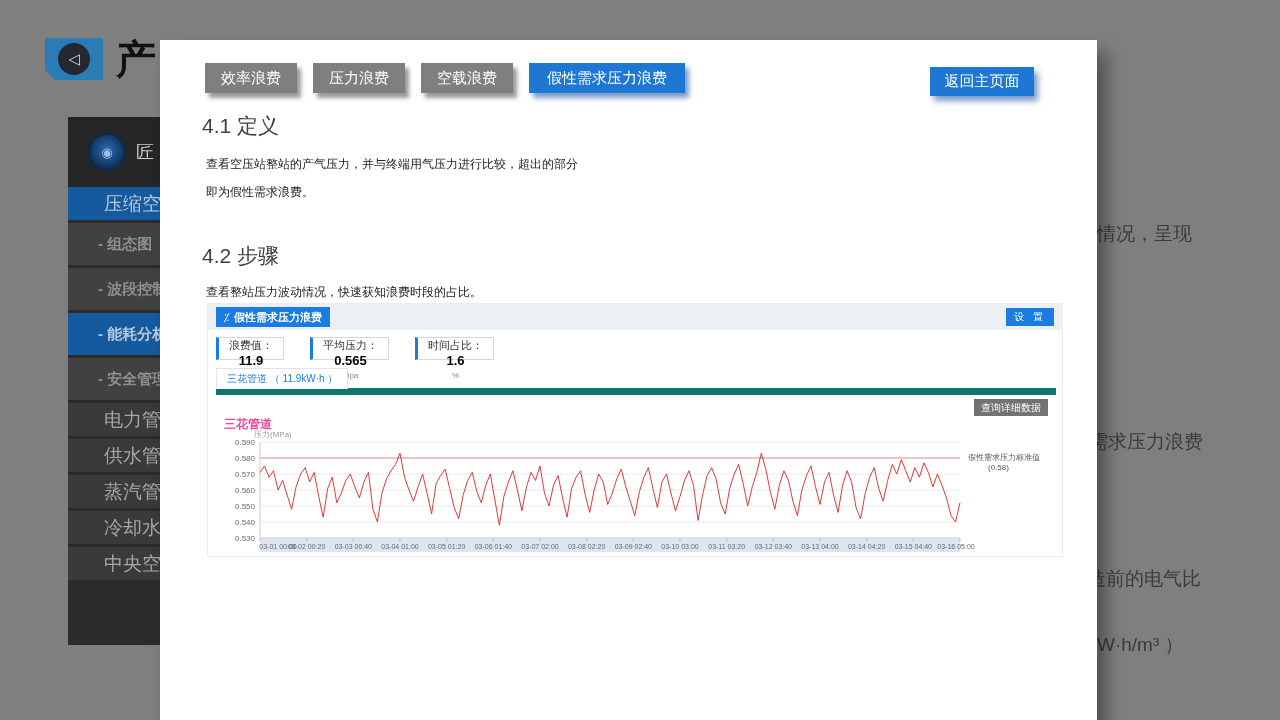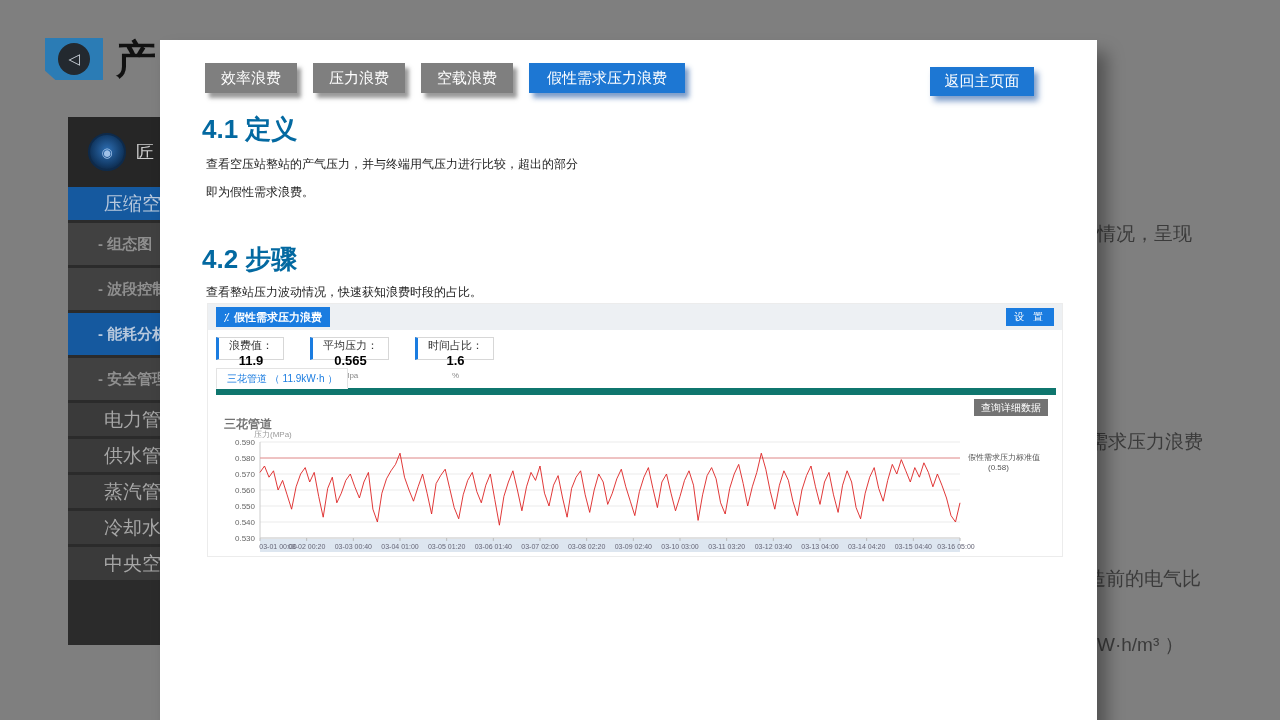--- a/index.html
+++ b/index.html
@@ -40,21 +40,21 @@
   
   .modal { position:absolute; left:160px; top:40px; width:937px; height:718px; background:#ffffff;
     box-shadow:10px 12px 16px rgba(0,0,0,0.35); z-index:5; }
   .tabs-row { position:absolute; left:45px; top:23px; display:flex; gap:16px; }
   .mtab { height:30px; padding:0 16px; background:#7f7f7f; color:#fff; font-size:15px;
     display:flex; align-items:center; box-shadow:4px 5px 4px rgba(70,70,70,0.55); cursor:pointer; }
   .mtab.active { background:#1d77d3; padding:0 18px; box-shadow:4px 5px 5px rgba(110,145,195,0.9); }
   .back-btn { position:absolute; left:770px; top:27px; width:104px; height:29px; background:#1d77d3;
     color:#fff; font-size:15px; display:flex; align-items:center; justify-content:center;
     box-shadow:4px 5px 6px rgba(110,145,195,0.9); cursor:pointer; }
-  .sec-head { position:absolute; left:42px; font-size:26px; font-weight:bold; color:#0369a1; }
+  .sec-head { position:absolute; left:42px; font-size:21px; font-weight:normal; color:#404040; }
   #sec1-head { top:72px; }  #sec2-head { top:202px; }
   .sec-body { position:absolute; left:46px; font-size:12px; color:#222; line-height:28px; }
   #sec1-body { top:110px; }  #sec2-body { top:238px; }
 
   
   .shot { position:absolute; left:47px; top:263px; width:856px; height:254px; background:#fff;
     border:1px solid #ececec; }
   .shot-head { height:26px; background:#edf0f3; position:relative; display:flex; align-items:center; }
   .shot-badge { margin-left:8px; height:20px; background:#1a7ce0; color:#fff; font-size:11px;
     font-weight:bold; display:flex; align-items:center; padding:0 8px; gap:5px; }
@@ -67,21 +67,21 @@
   .stat-label { font-size:11px; color:#333; }
   .stat-value { font-size:13px; font-weight:bold; color:#000; margin:0 2px; }
   .stat-unit { font-size:8px; color:#888; margin-top:3px; }
   .pipe-tabs { position:absolute; left:8px; top:64px; width:840px; border-bottom:7px solid #0f766e;
     display:flex; }
   .pipe-tab { height:21px; background:#fff; border:1px solid #e3e3e3; border-bottom:1px solid #fff;
     margin-bottom:-1px; padding:0 10px; font-size:10px; color:#1a7ce0; display:flex;
     align-items:center; cursor:pointer; }
   .query-btn { position:absolute; right:14px; top:95px; height:17px; background:#737373; color:#fff;
     font-size:10px; padding:0 7px; display:flex; align-items:center; cursor:pointer; }
-  .chart-title { position:absolute; left:16px; top:112px; font-size:12px; font-weight:bold; color:#737373; }
+  .chart-title { position:absolute; left:16px; top:112px; font-size:12px; font-weight:bold; color:#ec4899; }
   #chart-svg { position:absolute; left:8px; top:124px; }
 </style>
 </head>
 <body>
 
 <div class="app-logo">
   <div class="logo-circle">◁</div>
 </div>
 <div class="app-title">产品</div>
 

